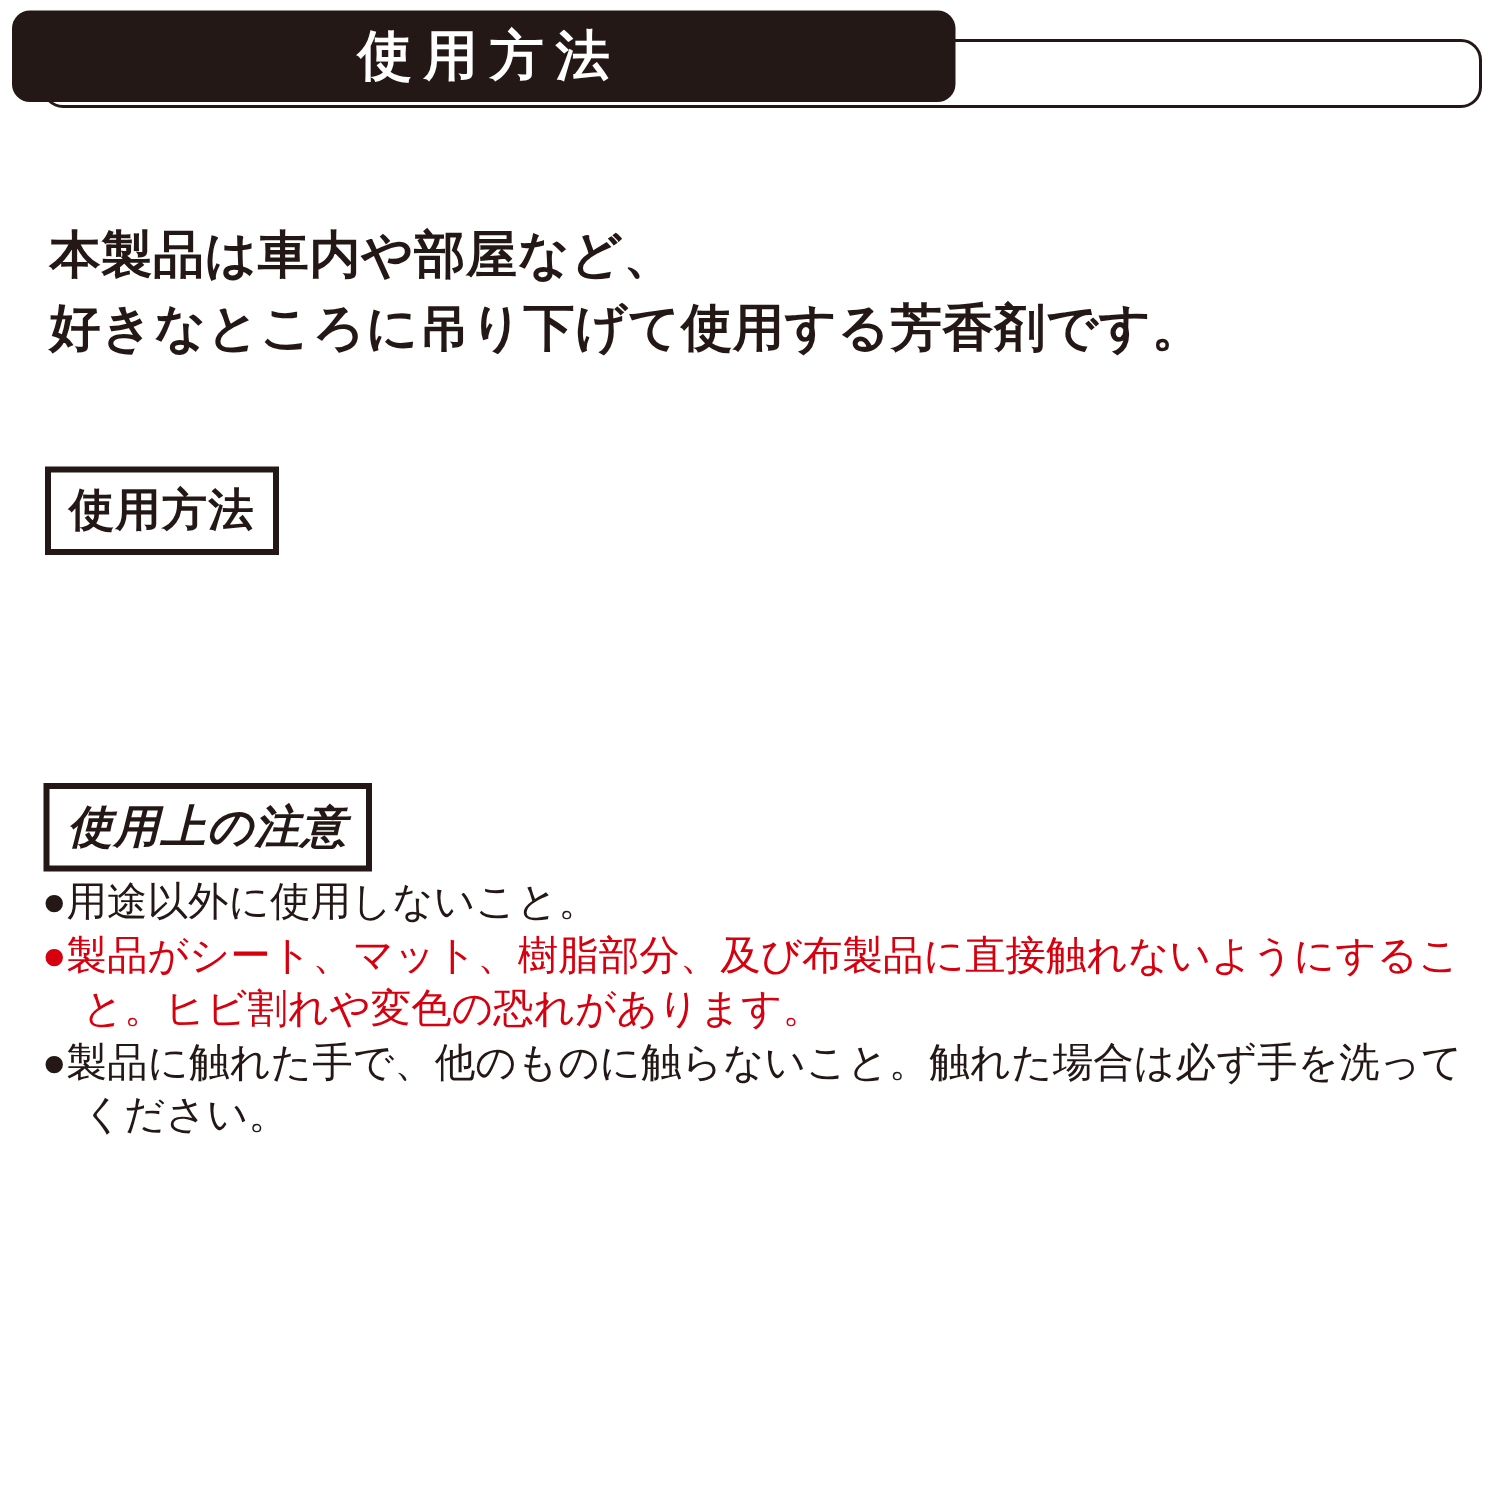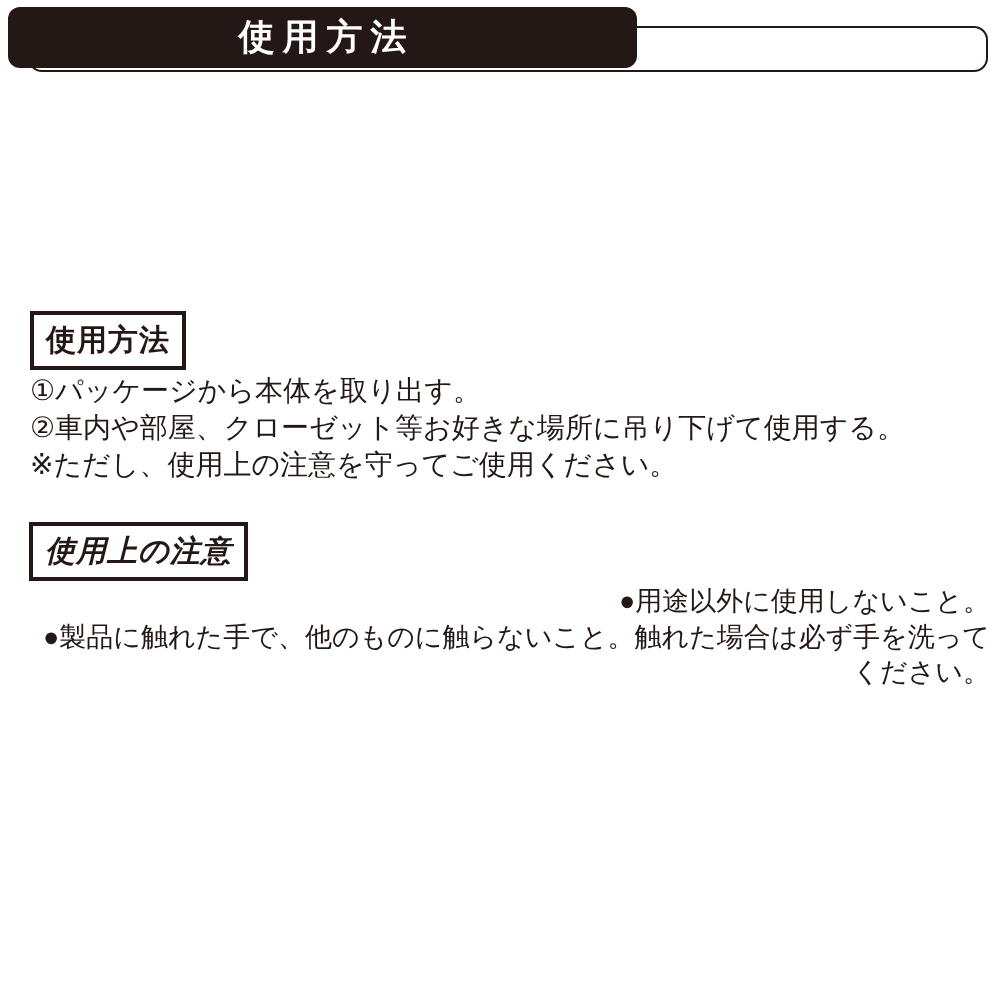--- a/index.html
+++ b/index.html
@@ -83,48 +83,47 @@
   }
 
   
   .cautions {
     position: absolute;
     left: 28px; top: 584px;
     width: 962px;
     font-size: 27px;
     font-weight: 500;
     line-height: 35.5px;
-    text-align: right;
   }
   .caution-item {
     padding-left: 27px;
     text-indent: -27px;
   }
   .caution-item.warning { color: var(--warning); }
   .bullet { letter-spacing: 0; }
 </style>
 </head>
 <body>
 
 <div class="page">
 
   <div class="header">
     <div class="header-track"></div>
     <div class="header-label">使用方法</div>
   </div>
 
+  <div class="intro">
+    <div>本製品は車内や部屋など、</div>
+    <div>好きなところに吊り下げて使用する芳香剤です。</div>
+  </div>
 
   <div class="section-box usage-box">使用方法</div>
 
-  <div class="steps">
-    <div>①パッケージから本体を取り出す。</div>
-    <div>②車内や部屋、クローゼット等お好きな場所に吊り下げて使用する。</div>
-    <div>※ただし、使用上の注意を守ってご使用ください。</div>
-  </div>
 
   <div class="section-box caution-box">使用上の注意</div>
 
   <div class="cautions">
       <div class="caution-item"><span class="bullet">●</span><span>用途以外に使用しないこと。</span></div>
+      <div class="caution-item warning"><span class="bullet">●</span><span>製品がシート、マット、樹脂部分、及び布製品に直接触れないようにすること。ヒビ割れや変色の恐れがあります。</span></div>
       <div class="caution-item"><span class="bullet">●</span><span>製品に触れた手で、他のものに触らないこと。触れた場合は必ず手を洗ってください。</span></div>
     </div>
 
 </div>
 
 </body></html>

